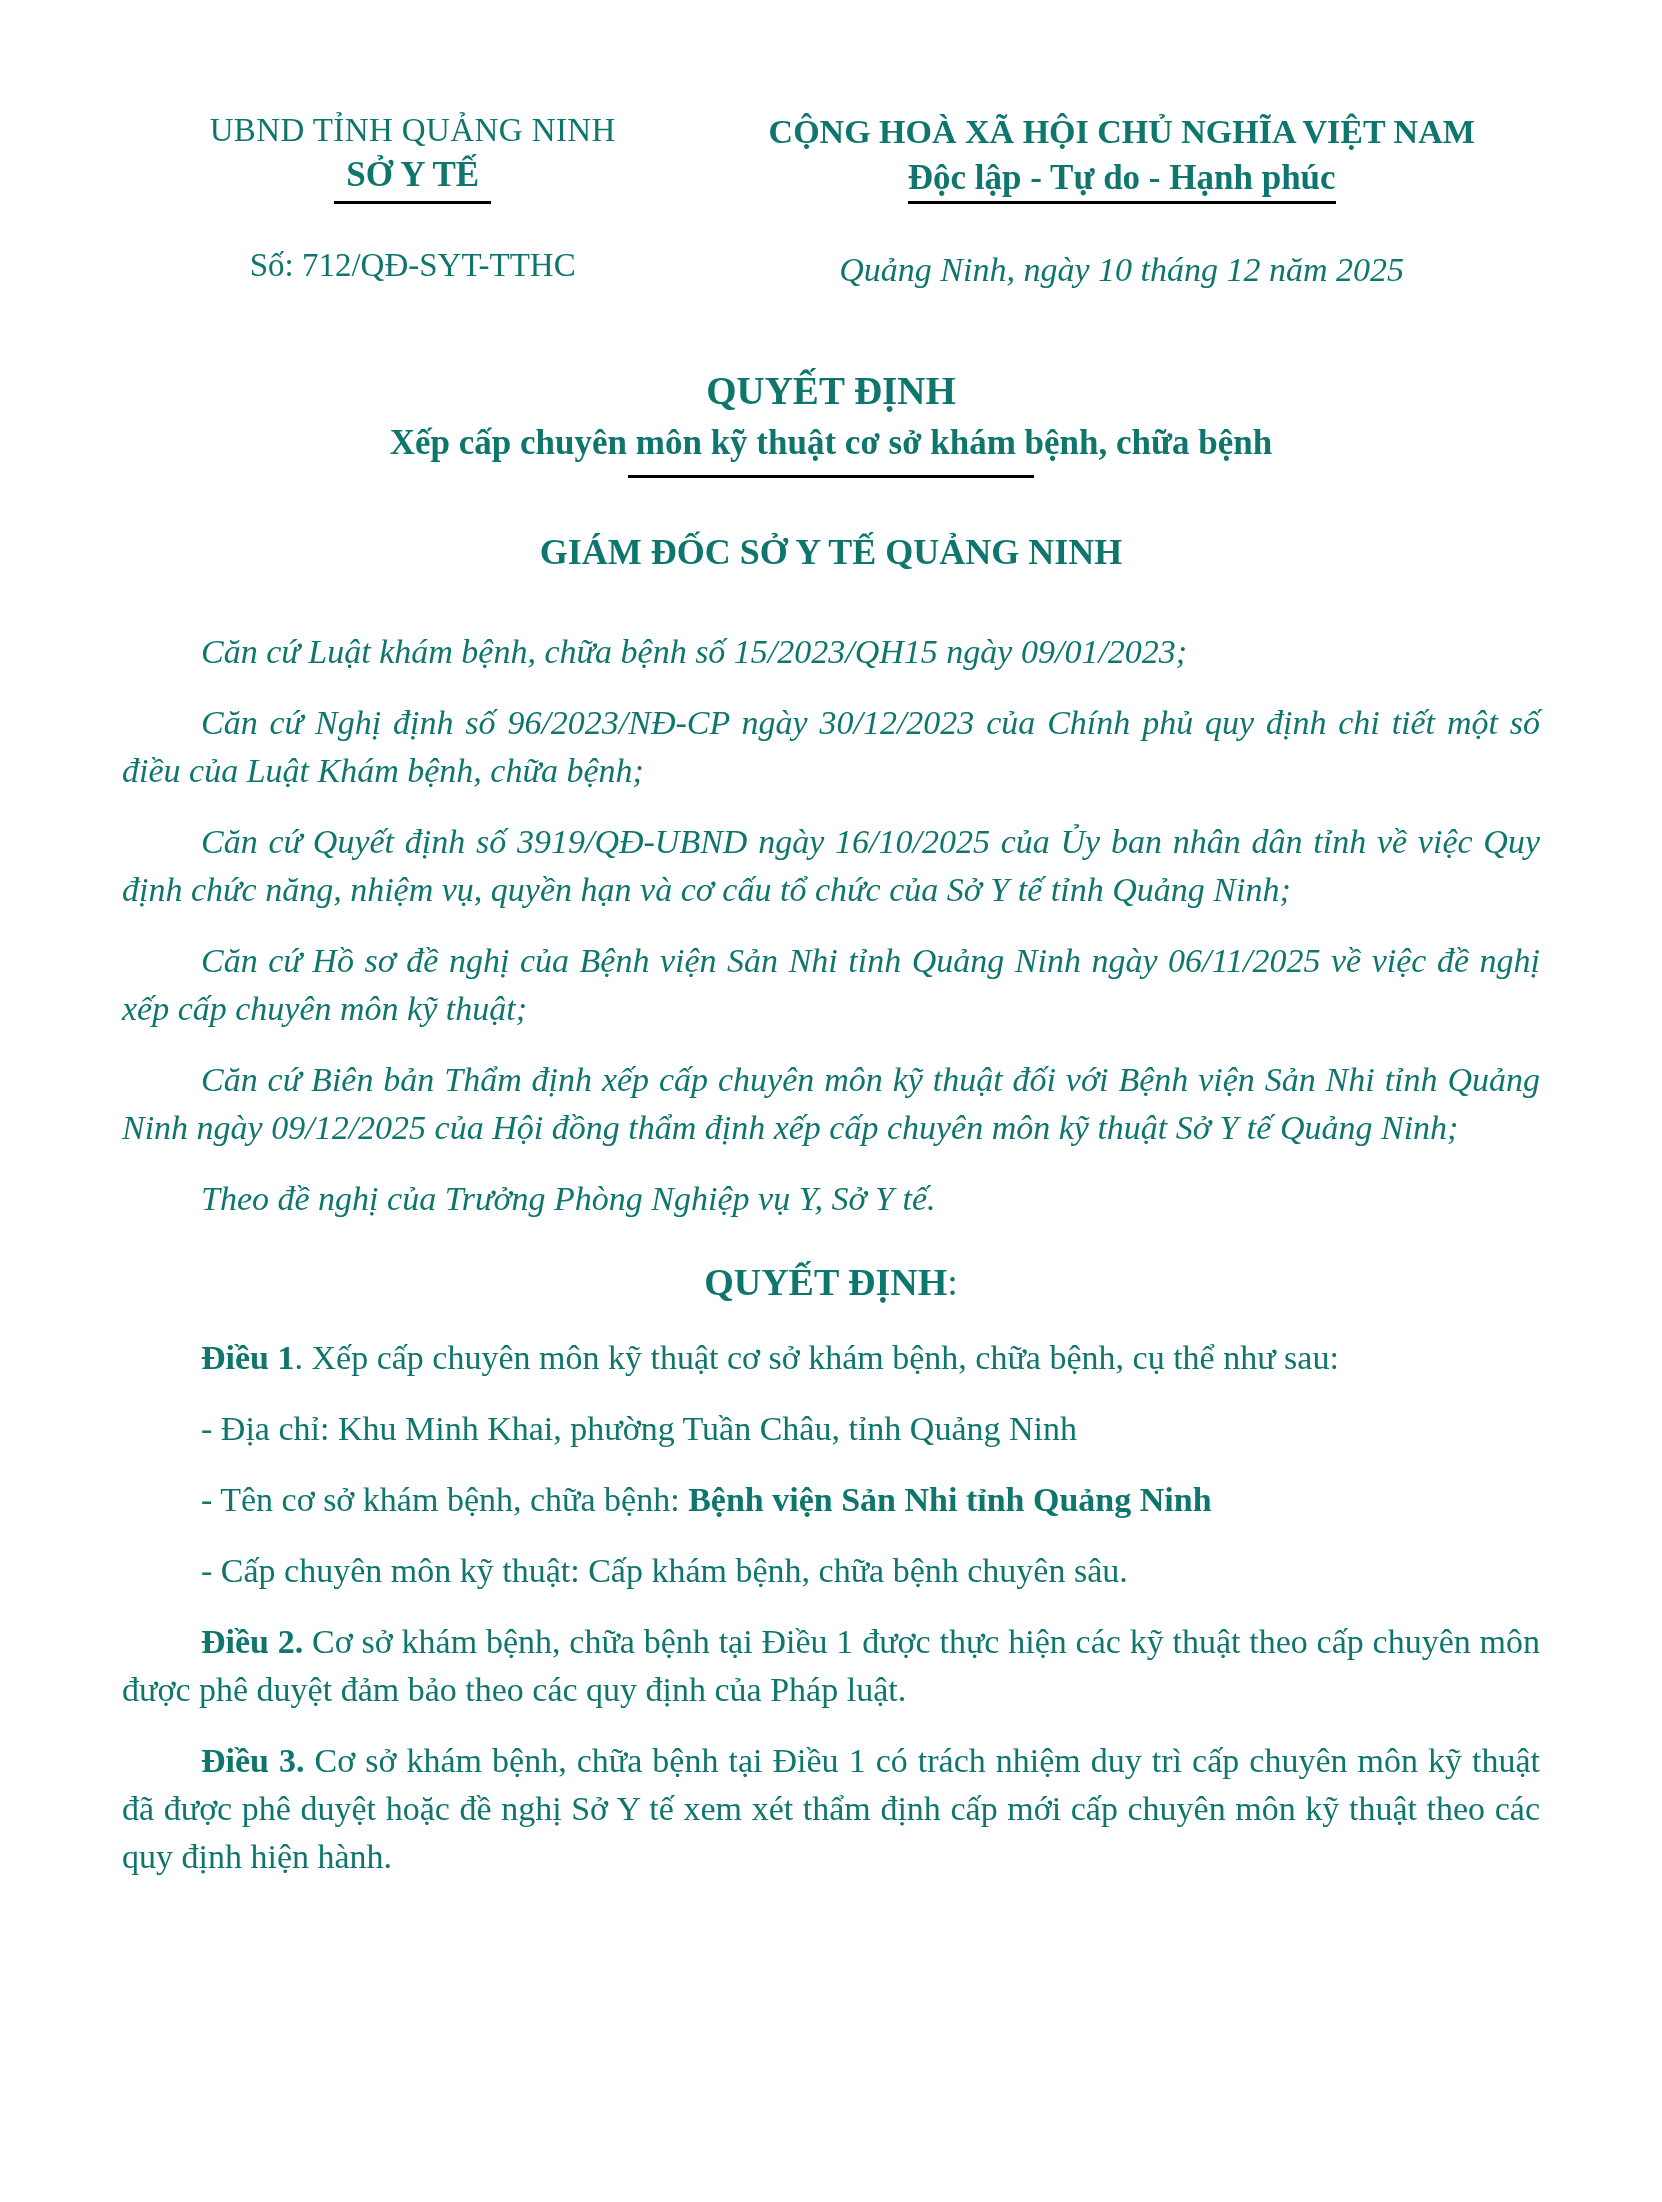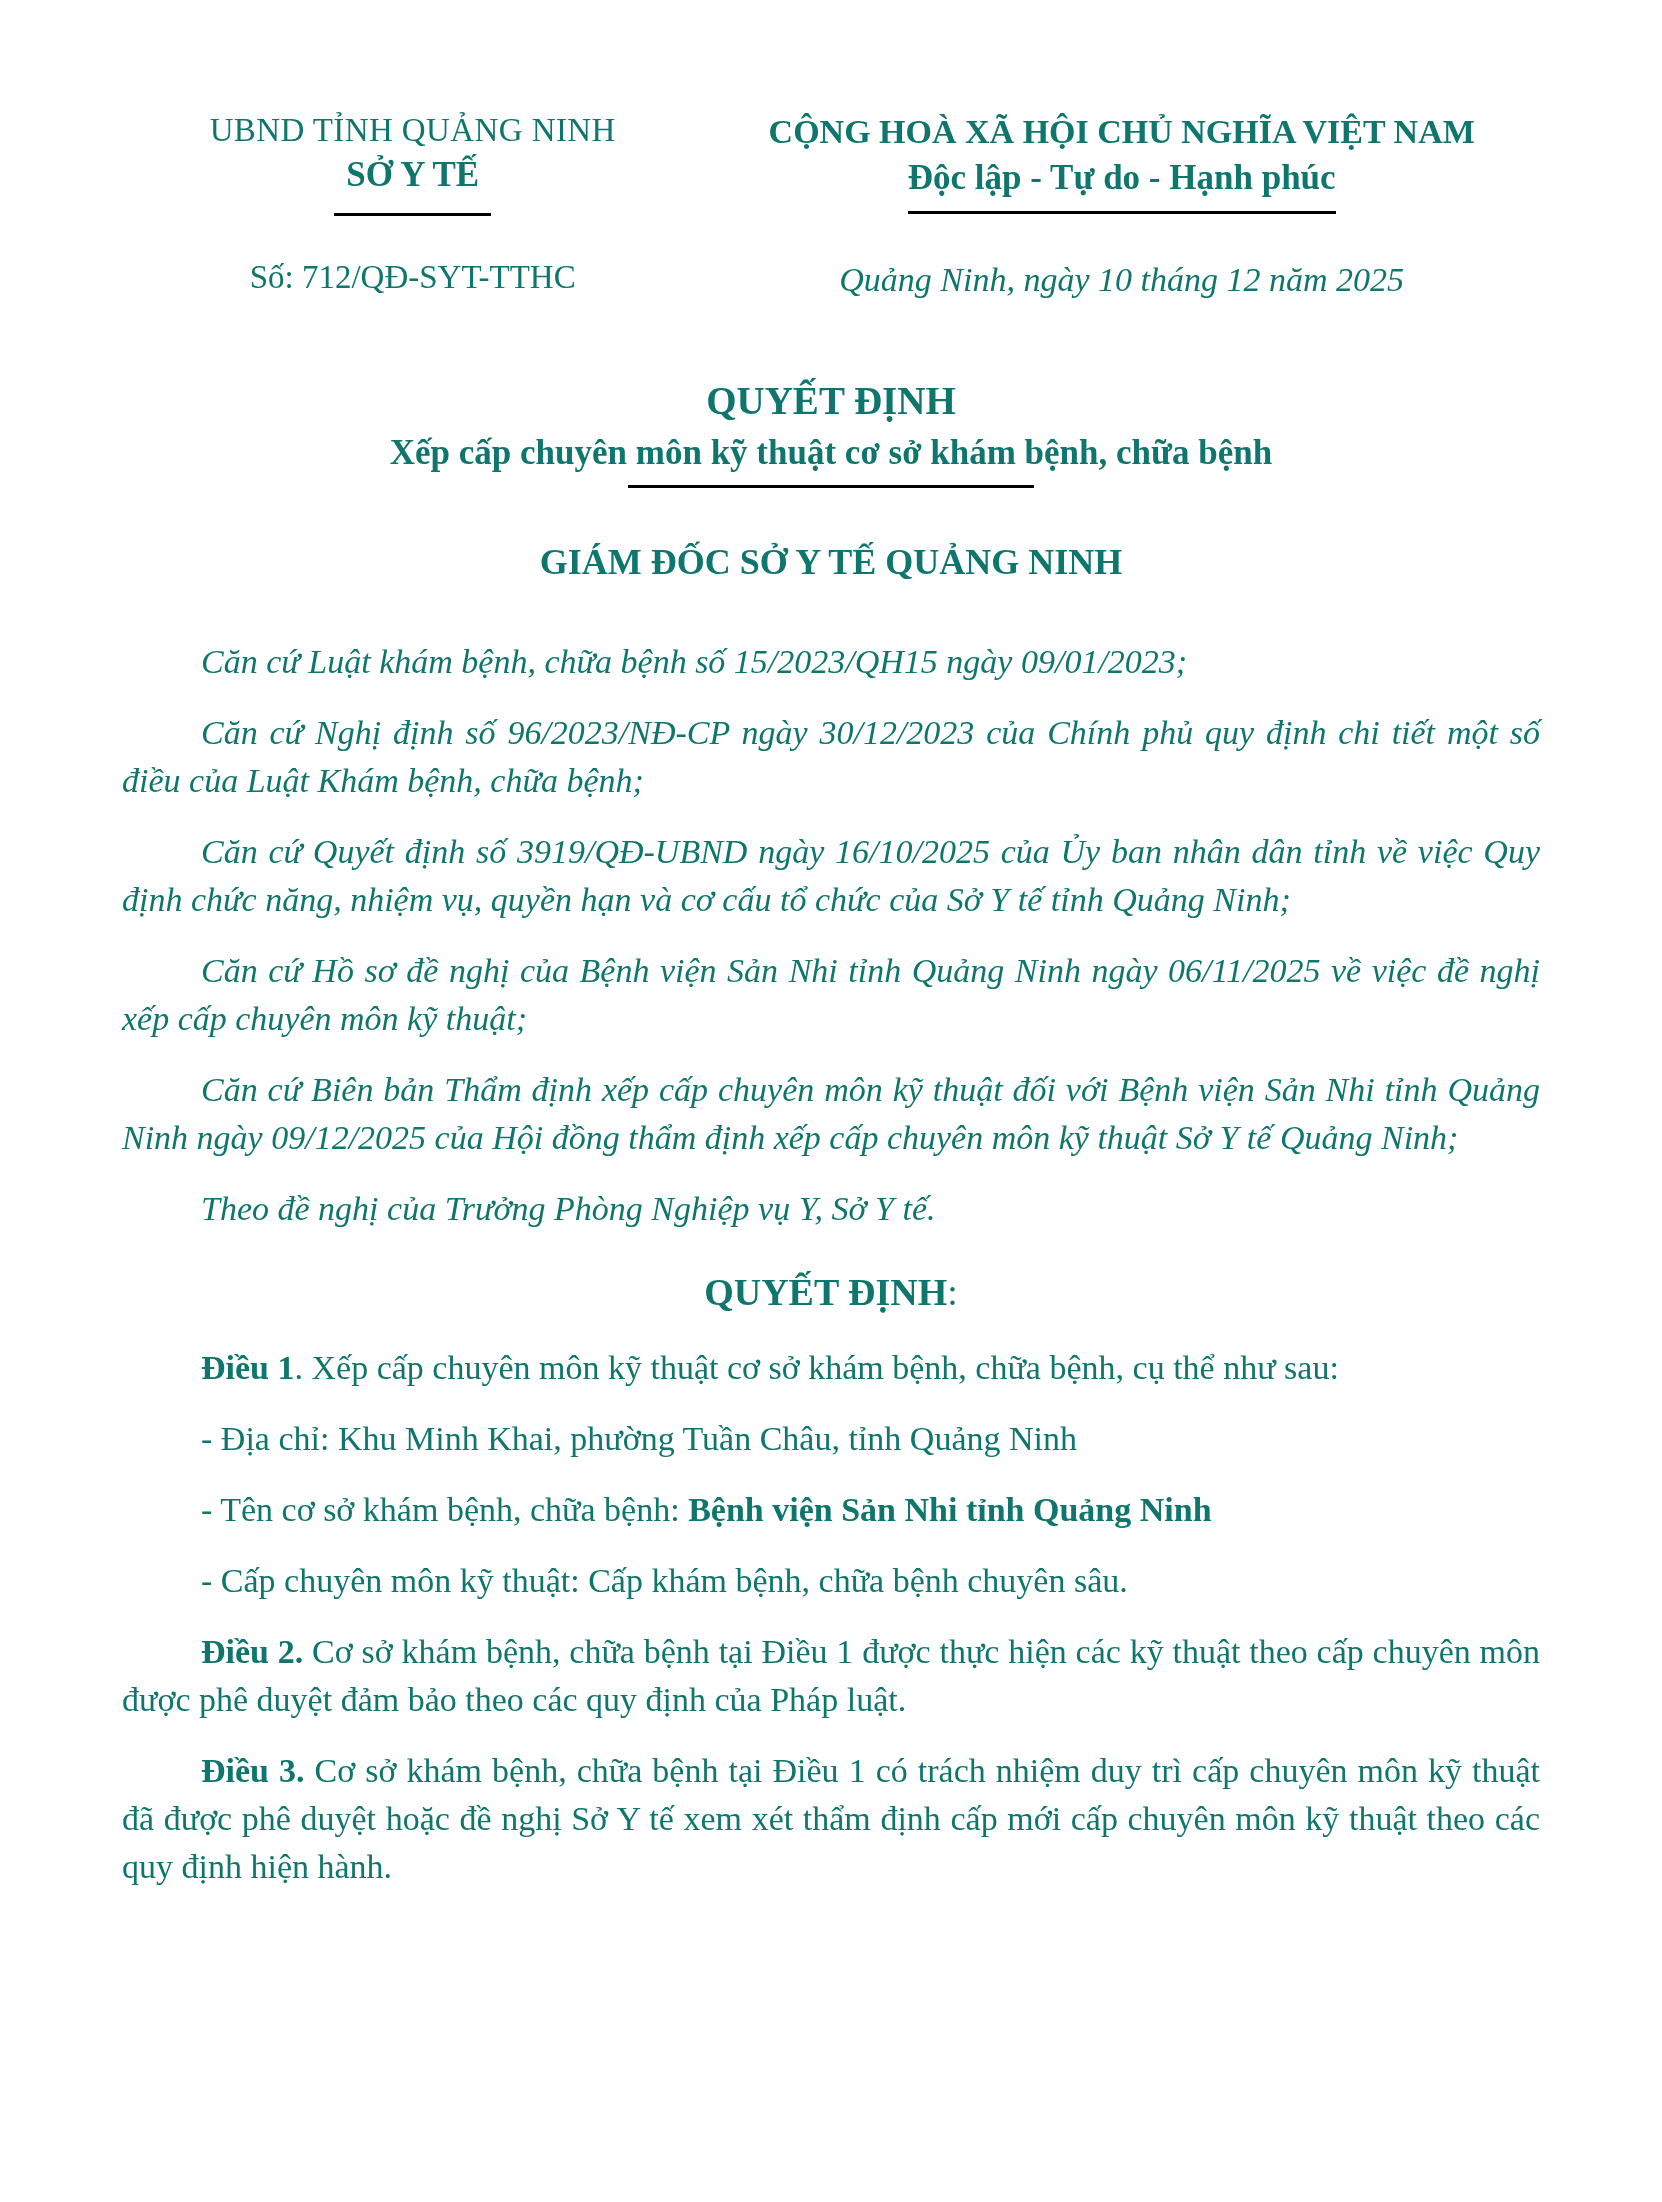--- a/index.html
+++ b/index.html
@@ -35,39 +35,39 @@
     font-size: 33px;
     line-height: 41px;
     letter-spacing: 0.4px;
   }
   .org-name {
     display: inline-block;
     font-size: 35px;
     line-height: 43px;
     font-weight: bold;
     border-bottom: 3.4px solid #000;
-    padding: 0 12px 17px 12px;
+    padding: 0 12px 5px 12px;
     margin-top: 1.7px;
   }
   .doc-number {
     font-size: 33px;
     margin-top: 43px;
   }
   .national-title {
     font-size: 34px;
     line-height: 43px;
     font-weight: bold;
   }
   .motto {
     display: inline-block;
     font-size: 35px;
     line-height: 43px;
     font-weight: bold;
     border-bottom: 3.4px solid #000;
-    padding-bottom: 12px;
+    padding-bottom: 2px;
     margin-top: 3.4px;
   }
   .place-date {
     font-size: 34px;
     font-style: italic;
     margin-top: 47px;
   }
   
   .title-block {
     text-align: center;

